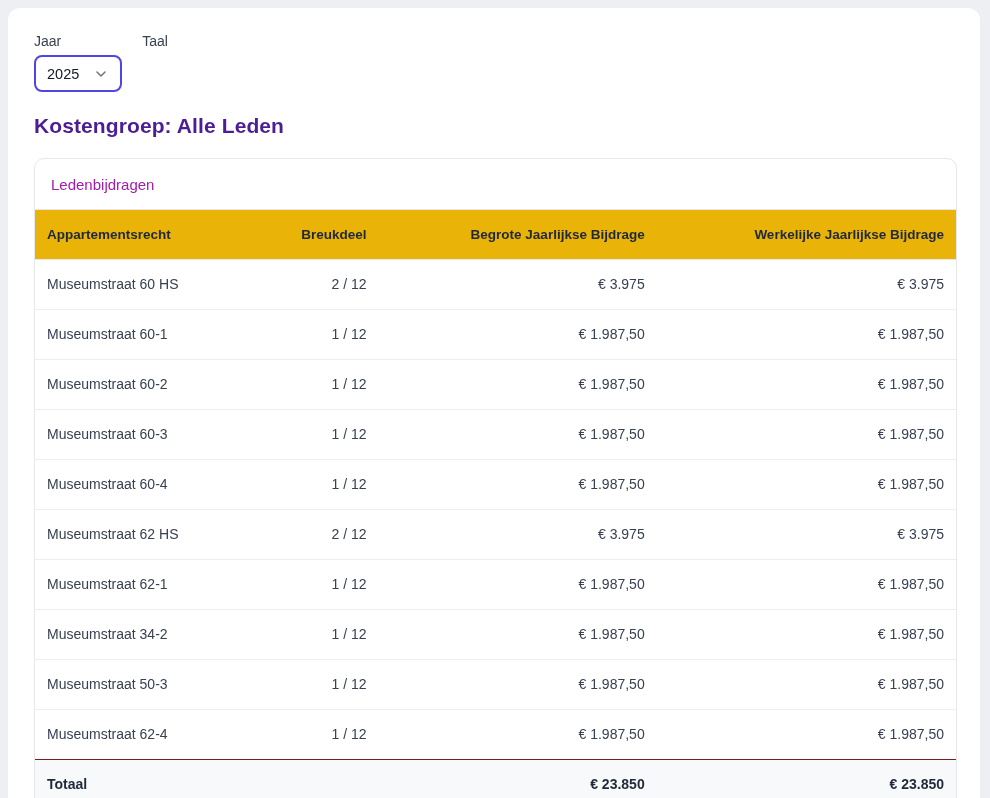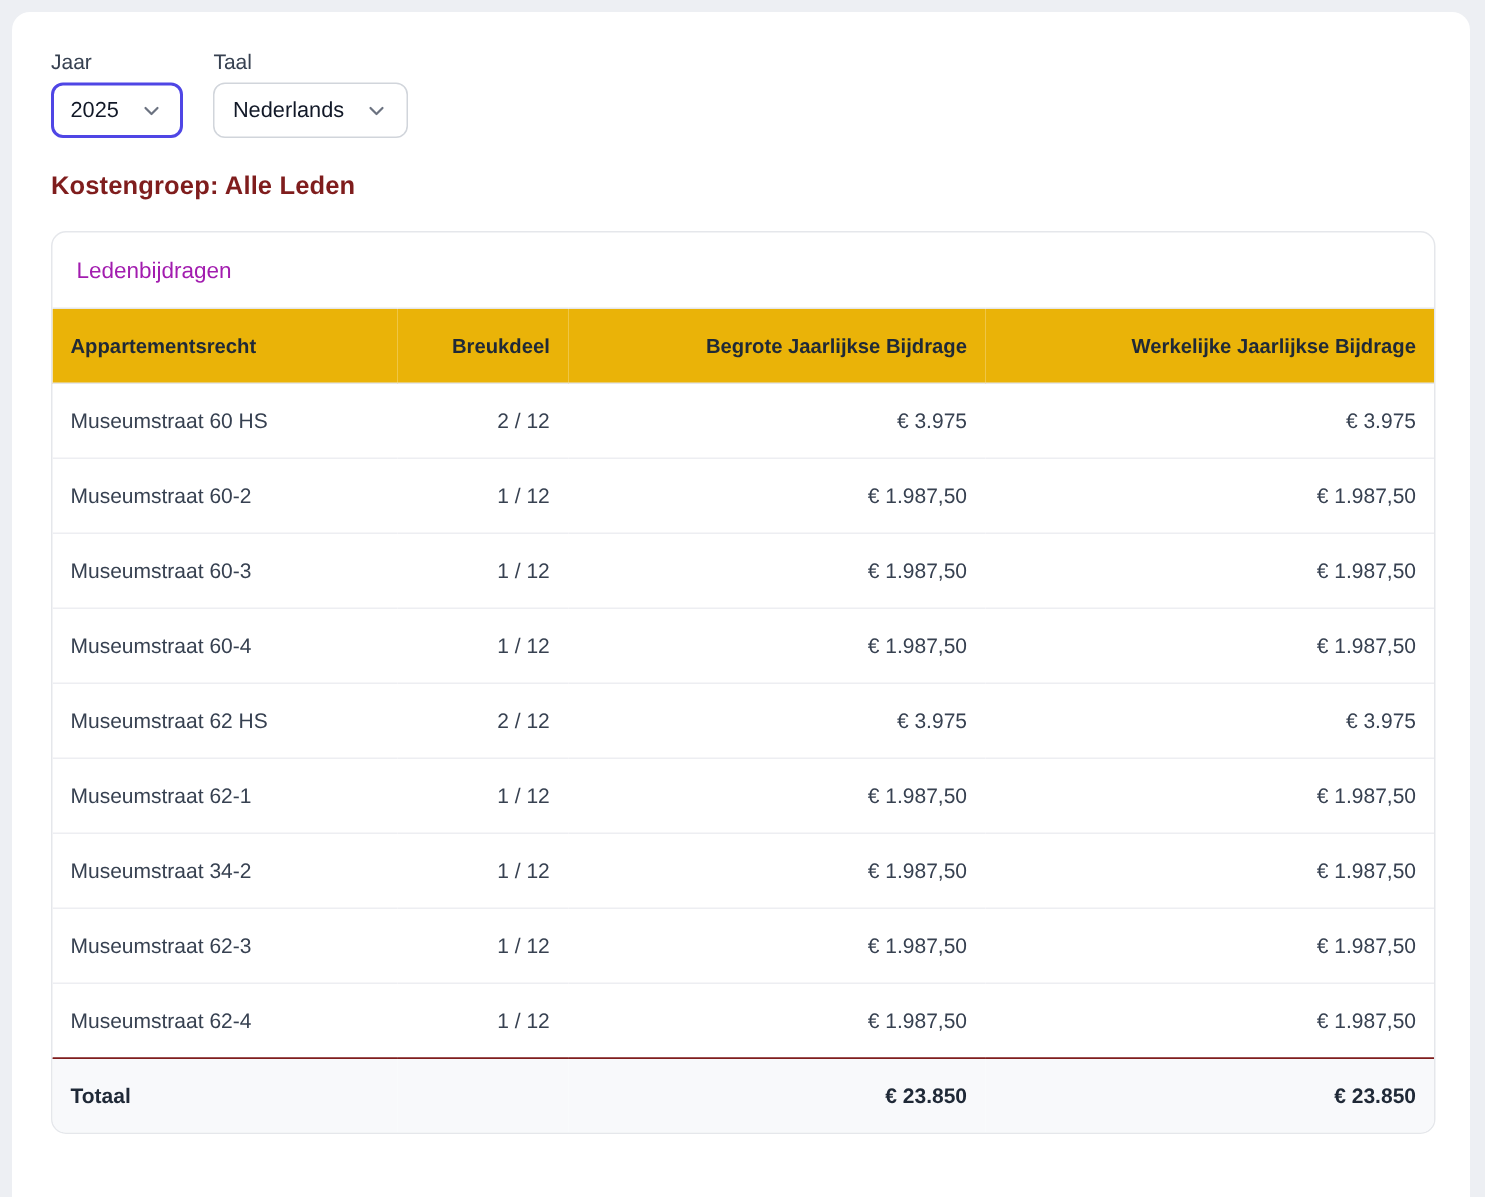--- a/index.html
+++ b/index.html
@@ -44,23 +44,23 @@
     cursor: pointer;
   }
   .select-control.focused {
     border: 2px solid #4f46e5;
     padding: 0 11px;
     justify-content: space-between;
   }
   .chevron { display: inline-flex; align-items: center; }
   .page-heading {
     margin-top: 22px;
-    font-size: 17px;
+    font-size: 21px;
     font-weight: 700;
-    color: #7f1d1d;
+    color: #4c1d95;
     letter-spacing: 0.1px;
   }
   .card {
     margin-top: 20px;
     border: 1px solid #e5e7eb;
     border-radius: 10px;
     background: #ffffff;
     overflow: hidden;
     width: 923px;
   }
@@ -119,28 +119,20 @@
         <span>2025</span>
         <span class="chevron">
           <svg width="16" height="16" viewBox="0 0 24 24" fill="none" stroke="#6b7280" stroke-width="2.2" stroke-linecap="round" stroke-linejoin="round">
               <path d="M6 9l6 6 6-6"></path>
             </svg>
         </span>
       </div>
     </div>
     <div class="field-group">
       <span class="field-label">Taal</span>
-      <div class="select-control">
-        <span>Nederlands</span>
-        <span class="chevron">
-          <svg width="16" height="16" viewBox="0 0 24 24" fill="none" stroke="#6b7280" stroke-width="2.2" stroke-linecap="round" stroke-linejoin="round">
-              <path d="M6 9l6 6 6-6"></path>
-            </svg>
-        </span>
-      </div>
     </div>
   </div>
 
   <h1 class="page-heading">Kostengroep: Alle Leden</h1>
 
   <div class="card">
     <div class="card-title">Ledenbijdragen</div>
     <table>
       <colgroup>
         <col style="width:25%">
@@ -157,20 +149,26 @@
         </tr>
       </thead>
       <tbody>
           <tr>
     <td class="align-left">Museumstraat 60 HS</td>
     <td class="align-right">2 / 12</td>
     <td class="align-right">€ 3.975</td>
     <td class="align-right">€ 3.975</td>
   </tr>
           <tr>
+    <td class="align-left">Museumstraat 60-1</td>
+    <td class="align-right">1 / 12</td>
+    <td class="align-right">€ 1.987,50</td>
+    <td class="align-right">€ 1.987,50</td>
+  </tr>
+          <tr>
     <td class="align-left">Museumstraat 60-2</td>
     <td class="align-right">1 / 12</td>
     <td class="align-right">€ 1.987,50</td>
     <td class="align-right">€ 1.987,50</td>
   </tr>
           <tr>
     <td class="align-left">Museumstraat 60-3</td>
     <td class="align-right">1 / 12</td>
     <td class="align-right">€ 1.987,50</td>
     <td class="align-right">€ 1.987,50</td>
@@ -193,21 +191,21 @@
     <td class="align-right">€ 1.987,50</td>
     <td class="align-right">€ 1.987,50</td>
   </tr>
           <tr>
     <td class="align-left">Museumstraat 34-2</td>
     <td class="align-right">1 / 12</td>
     <td class="align-right">€ 1.987,50</td>
     <td class="align-right">€ 1.987,50</td>
   </tr>
           <tr>
-    <td class="align-left">Museumstraat 62-3</td>
+    <td class="align-left">Museumstraat 50-3</td>
     <td class="align-right">1 / 12</td>
     <td class="align-right">€ 1.987,50</td>
     <td class="align-right">€ 1.987,50</td>
   </tr>
           <tr>
     <td class="align-left">Museumstraat 62-4</td>
     <td class="align-right">1 / 12</td>
     <td class="align-right">€ 1.987,50</td>
     <td class="align-right">€ 1.987,50</td>
   </tr>

